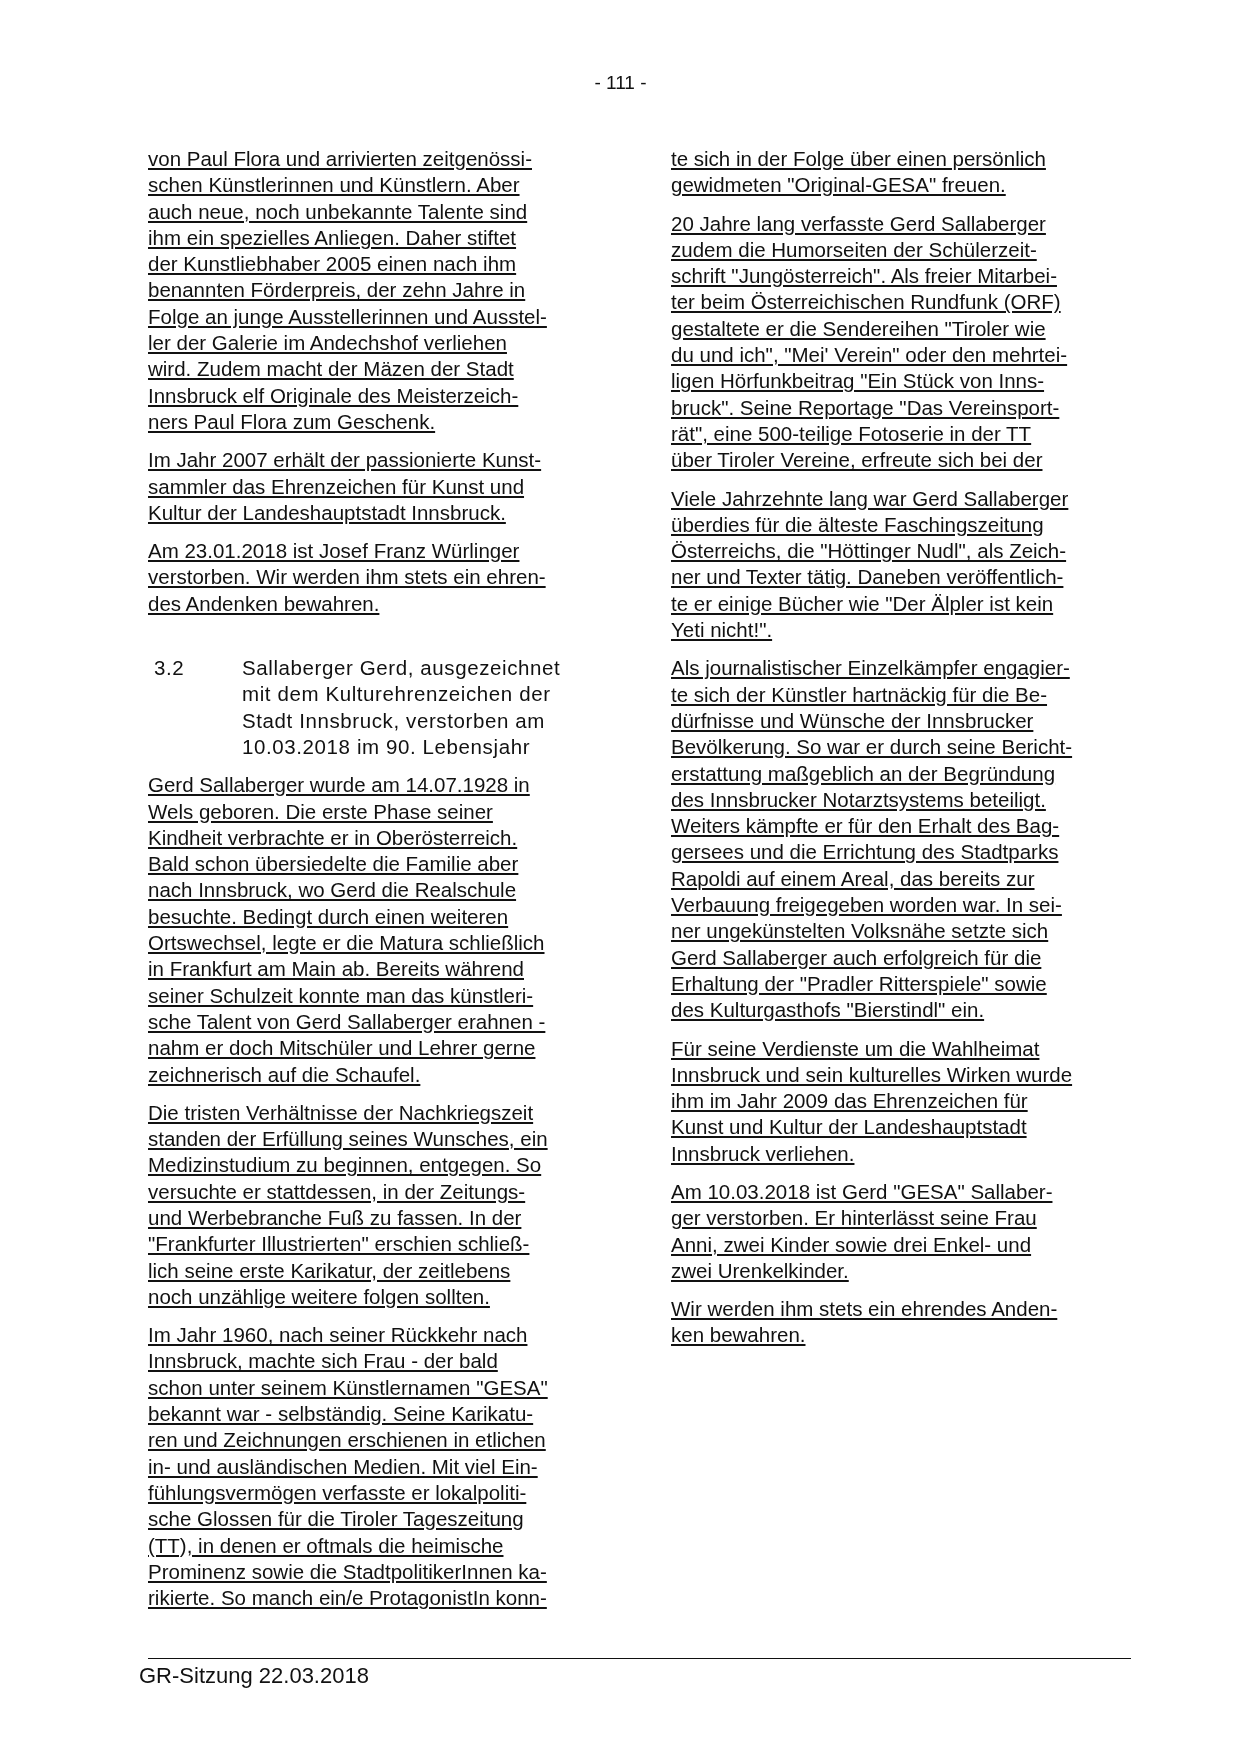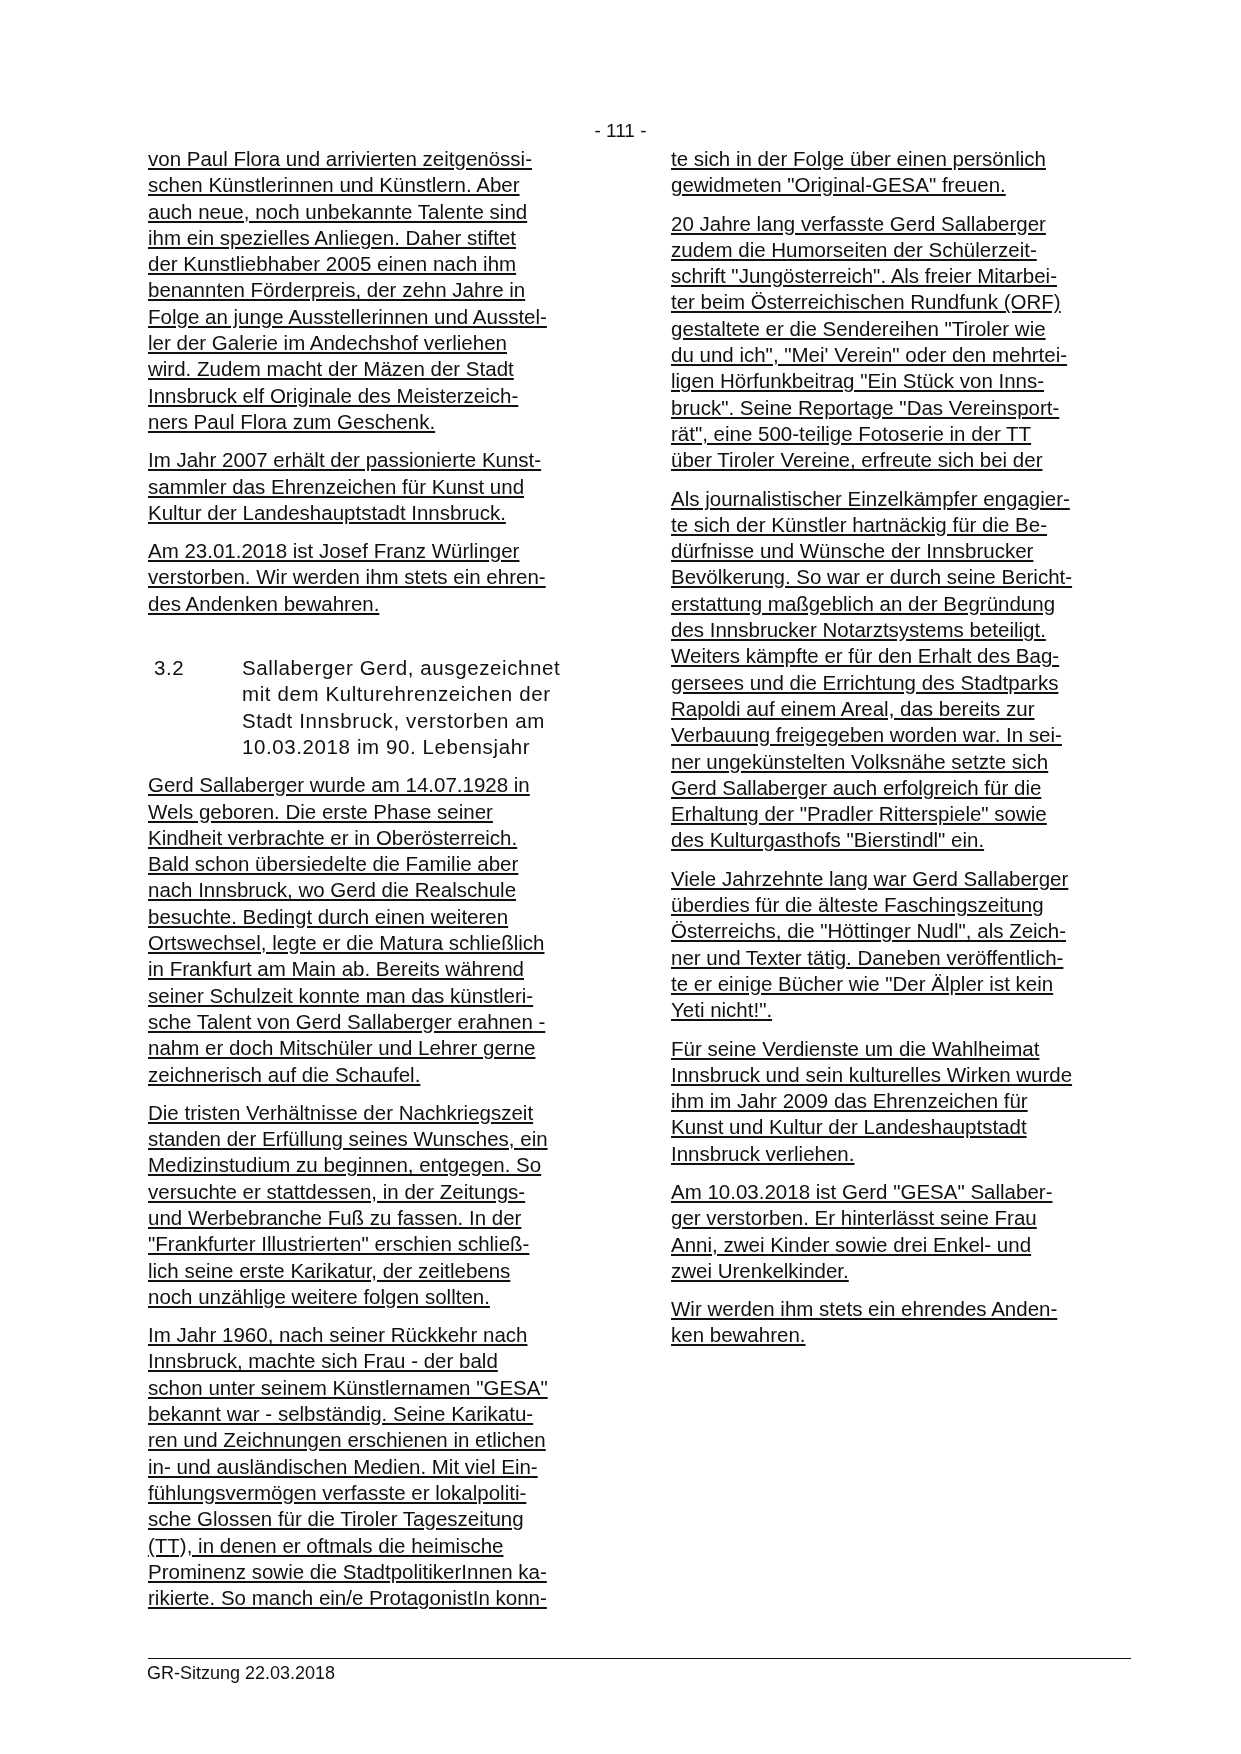--- a/index.html
+++ b/index.html
@@ -1,30 +1,30 @@
 <!DOCTYPE html>
 <html><head>
 <meta charset="utf-8">
 <style>
   html, body { margin: 0; padding: 0; background: #ffffff; }
   body { width: 1241px; height: 1754px; position: relative; overflow: hidden;
          font-family: "Liberation Sans", sans-serif; color: #111111; }
   .page-number { position: absolute; top: 72px; left: 0; width: 1241px; text-align: center;
-                 font-size: 19px; margin-top: 48px; }
+                 font-size: 19px; }
   .col { position: absolute; top: 146px; font-size: 20.5px; line-height: 26.3px; }
   .col-left { left: 148px; width: 450px; }
   .col-right { left: 671px; width: 450px; }
   .line { display: block; white-space: nowrap; }
   .para { margin: 0 0 12px 0; text-decoration: underline; }
   .heading { position: relative; margin: 38px 0 12px 0; letter-spacing: 0.6px; }
   .heading .num { position: absolute; left: 6px; top: 0; }
   .heading .text { margin-left: 94px; display: block; }
   .footer-rule { position: absolute; left: 148px; top: 1658px; width: 983px; height: 0;
                  border-top: 1px solid #111111; }
-  .footer-text { position: absolute; left: 147px; top: 1663px; font-size: 18px; }
+  .footer-text { position: absolute; left: 139px; top: 1663px; font-size: 22px; }
 </style>
 </head>
 <body>
 
 <div class="page-number">- 111 -</div>
 
 <div class="col col-left">
   <div id="left-intro">
       <p class="para">
         <span class="line">von Paul Flora und arrivierten zeitgenössi-</span>
@@ -112,42 +112,42 @@
         <span class="line">schrift "Jungösterreich". Als freier Mitarbei-</span>
         <span class="line">ter beim Österreichischen Rundfunk (ORF)</span>
         <span class="line">gestaltete er die Sendereihen "Tiroler wie</span>
         <span class="line">du und ich", "Mei' Verein" oder den mehrtei-</span>
         <span class="line">ligen Hörfunkbeitrag "Ein Stück von Inns-</span>
         <span class="line">bruck". Seine Reportage "Das Vereinsport-</span>
         <span class="line">rät", eine 500-teilige Fotoserie in der TT</span>
         <span class="line">über Tiroler Vereine, erfreute sich bei der</span>
       </p>
       <p class="para">
+        <span class="line">Viele Jahrzehnte lang war Gerd Sallaberger</span>
+        <span class="line">überdies für die älteste Faschingszeitung</span>
+        <span class="line">Österreichs, die "Höttinger Nudl", als Zeich-</span>
+        <span class="line">ner und Texter tätig. Daneben veröffentlich-</span>
+        <span class="line">te er einige Bücher wie "Der Älpler ist kein</span>
+        <span class="line">Yeti nicht!".</span>
+      </p>
+      <p class="para">
         <span class="line">Als journalistischer Einzelkämpfer engagier-</span>
         <span class="line">te sich der Künstler hartnäckig für die Be-</span>
         <span class="line">dürfnisse und Wünsche der Innsbrucker</span>
         <span class="line">Bevölkerung. So war er durch seine Bericht-</span>
         <span class="line">erstattung maßgeblich an der Begründung</span>
         <span class="line">des Innsbrucker Notarztsystems beteiligt.</span>
         <span class="line">Weiters kämpfte er für den Erhalt des Bag-</span>
         <span class="line">gersees und die Errichtung des Stadtparks</span>
         <span class="line">Rapoldi auf einem Areal, das bereits zur</span>
         <span class="line">Verbauung freigegeben worden war. In sei-</span>
         <span class="line">ner ungekünstelten Volksnähe setzte sich</span>
         <span class="line">Gerd Sallaberger auch erfolgreich für die</span>
         <span class="line">Erhaltung der "Pradler Ritterspiele" sowie</span>
         <span class="line">des Kulturgasthofs "Bierstindl" ein.</span>
-      </p>
-      <p class="para">
-        <span class="line">Viele Jahrzehnte lang war Gerd Sallaberger</span>
-        <span class="line">überdies für die älteste Faschingszeitung</span>
-        <span class="line">Österreichs, die "Höttinger Nudl", als Zeich-</span>
-        <span class="line">ner und Texter tätig. Daneben veröffentlich-</span>
-        <span class="line">te er einige Bücher wie "Der Älpler ist kein</span>
-        <span class="line">Yeti nicht!".</span>
       </p>
       <p class="para">
         <span class="line">Für seine Verdienste um die Wahlheimat</span>
         <span class="line">Innsbruck und sein kulturelles Wirken wurde</span>
         <span class="line">ihm im Jahr 2009 das Ehrenzeichen für</span>
         <span class="line">Kunst und Kultur der Landeshauptstadt</span>
         <span class="line">Innsbruck verliehen.</span>
       </p>
       <p class="para">
         <span class="line">Am 10.03.2018 ist Gerd "GESA" Sallaber-</span>

